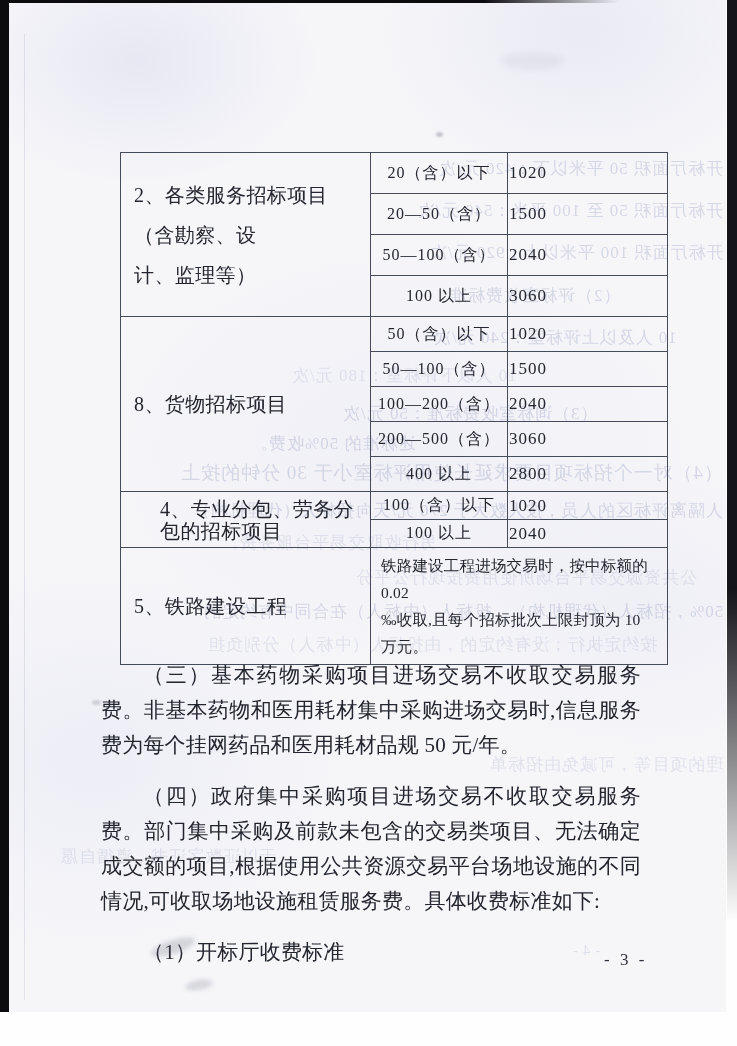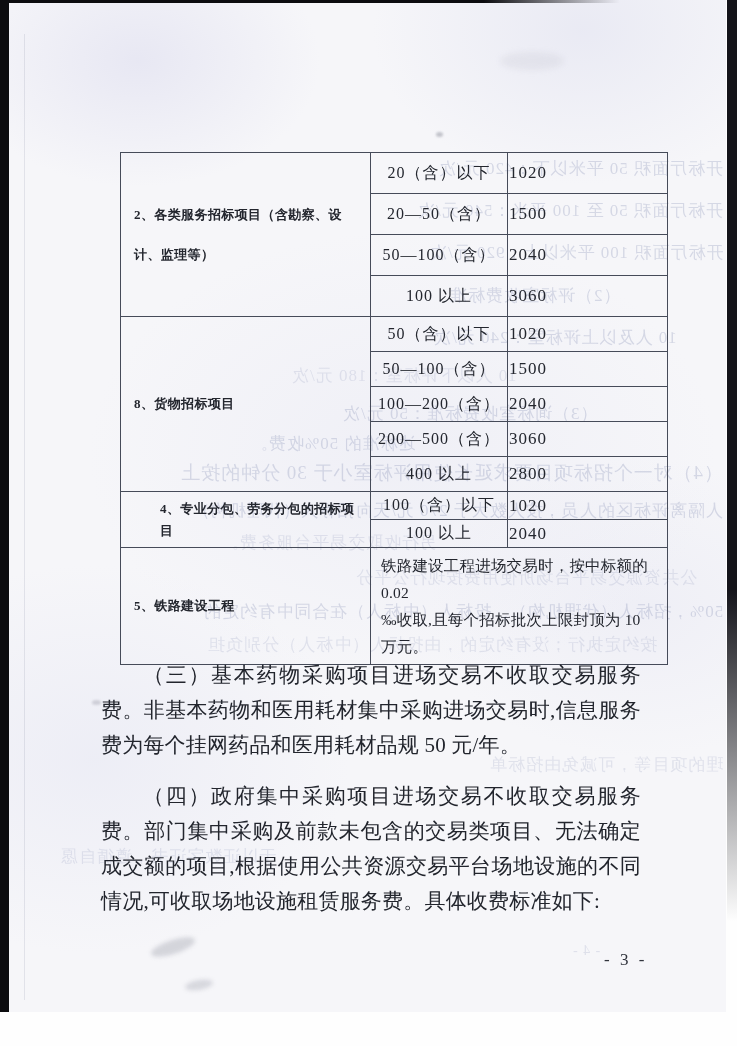--- a/index.html
+++ b/index.html
@@ -15,22 +15,22 @@
   .edge-left{position:absolute;left:0;top:0;width:9px;height:1012px;background:#0c0c0f;}
   .edge-top{position:absolute;left:0;top:0;width:620px;height:3px;
             background:linear-gradient(90deg,#0c0c0f 78%,rgba(12,12,15,0));}
   .edge-right{position:absolute;right:0;top:0;width:10px;height:950px;
             background:linear-gradient(180deg,#14141a 62%,rgba(20,20,26,0) 97%);}
   .paper-crease{position:absolute;left:24px;top:34px;width:1px;height:966px;background:rgba(120,122,148,.16);}
 
   table.fee{position:absolute;left:120px;top:152px;width:547px;border-collapse:collapse;
             table-layout:fixed;font-size:16px;color:#23262e;}
   table.fee td{border:1.6px solid #464b59;overflow:hidden;}
-  td.lbl{padding:0 10px 0 13px;font-size:13px;letter-spacing:.4px;line-height:40px;
-         white-space:pre-line;vertical-align:middle;font-weight:bold;}
+  td.lbl{padding:0 10px 0 13px;font-size:20px;letter-spacing:.4px;line-height:40px;
+         white-space:pre-line;vertical-align:middle;}
   td.rng{text-align:center;font-size:16px;letter-spacing:1px;}
   td.fee-v{text-align:left;padding-right:22px;font-size:17px;letter-spacing:1px;}
   td.note{padding:4px 8px 4px 10px;font-size:15.5px;line-height:27px;white-space:pre-line;
           vertical-align:middle;letter-spacing:.2px;}
 
   .bodytext{position:absolute;left:85px;top:642px;width:572px;font-size:21px;line-height:35px;
             text-align:justify;letter-spacing:.2px;color:#22252d;}
   .bodytext p{margin:16px;text-indent:2em;text-align-last:left;}
 
   .pagenum{position:absolute;left:604px;top:950px;font-size:17px;letter-spacing:3px;color:#31343d;}
@@ -138,20 +138,21 @@
         <td class="lbl" style="line-height:22px;">5、铁路建设工程</td>
         <td class="note" colspan="2">铁路建设工程进场交易时，按中标额的 0.02
 ‰收取,且每个招标批次上限封顶为 10 万元。</td>
       </tr>
     </tbody>
   </table>
 
   <div class="bodytext">
     <p>（三）基本药物采购项目进场交易不收取交易服务费。非基本药物和医用耗材集中采购进场交易时,信息服务费为每个挂网药品和医用耗材品规 50 元/年。</p>
     <p>（四）政府集中采购项目进场交易不收取交易服务费。部门集中采购及前款未包含的交易类项目、无法确定成交额的项目,根据使用公共资源交易平台场地设施的不同情况,可收取场地设施租赁服务费。具体收费标准如下:</p>
+    <p>（1）开标厅收费标准</p>
   </div>
 
   <div class="pagenum">- 3 -</div>
 
   <div class="smudge sm1"></div>
   <div class="smudge sm2"></div>
   <div class="smudge sm3"></div>
   <div class="smudge sm4"></div>
   <div class="smudge sm5"></div>
 </div>

